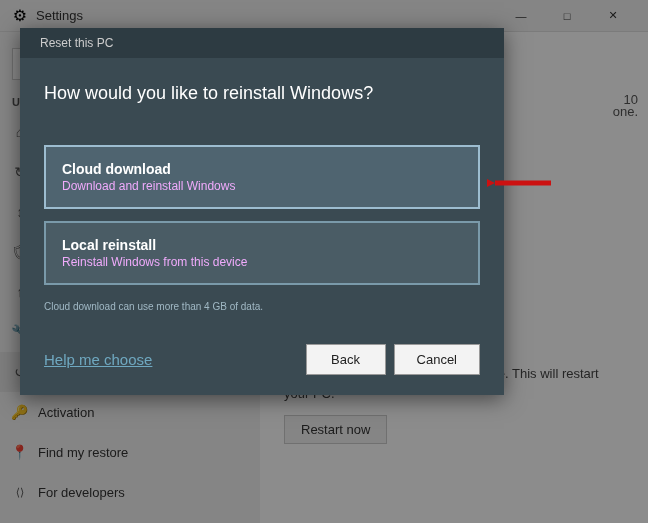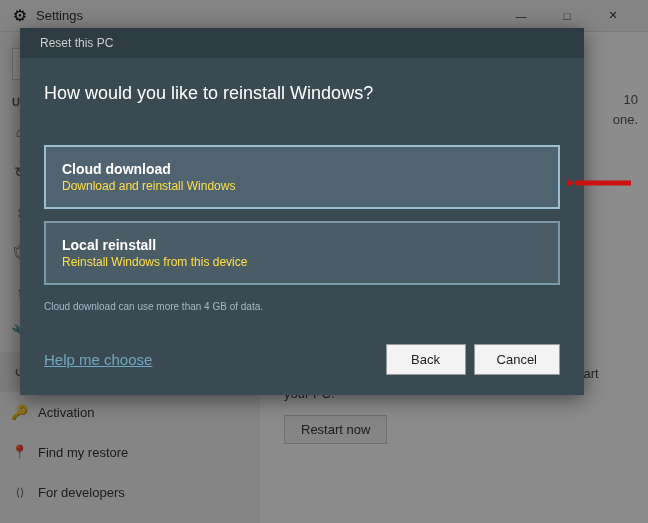--- a/index.html
+++ b/index.html
@@ -160,21 +160,21 @@
       z-index: 10;
       display: flex;
       align-items: flex-start;
       justify-content: flex-start;
       padding: 28px 0 0 20px;
     }
 
     
     .dialog {
       background: #3a4a52;
-      width: 564px;
+      width: 484px;
       max-height: 460px;
       padding: 0;
       position: relative;
       box-shadow: 0 4px 20px rgba(0,0,0,0.5);
     }
 
     .dialog-header {
       background: #2d3b42;
       padding: 8px 20px;
       font-size: 12px;
@@ -210,21 +210,21 @@
     }
     .option-btn .opt-title {
       font-size: 14px;
       font-weight: 600;
       color: white;
       display: block;
       margin-bottom: 2px;
     }
     .option-btn .opt-desc {
       font-size: 12px;
-      color: #fde047;
+      color: #f0abfc;
       display: block;
     }
 
     .dialog-note {
       font-size: 10px;
       color: #a0b8c4;
       margin-bottom: 24px;
       margin-top: 4px;
     }
 
@@ -317,21 +317,21 @@
       <div style="margin-top: 280px;">
         <p class="recovery-text">
           <span>restore Windows from a system image. This will restart your PC.</span>
         </p>
         <button class="restart-btn">Restart now</button>
       </div>
 
       <div style="position:absolute; right:10px; top:60px; font-size:13px; color:#555;">
         <span>10</span>
       </div>
-      <div style="position:absolute; right:10px; top:80px; font-size:13px; color:#555;">
+      <div style="position:absolute; right:10px; top:72px; font-size:13px; color:#555;">
         <span>one.</span>
       </div>
     </div>
 
   </div>
 
   <div class="overlay">
     <div class="dialog">
 
       <div class="dialog-header">

